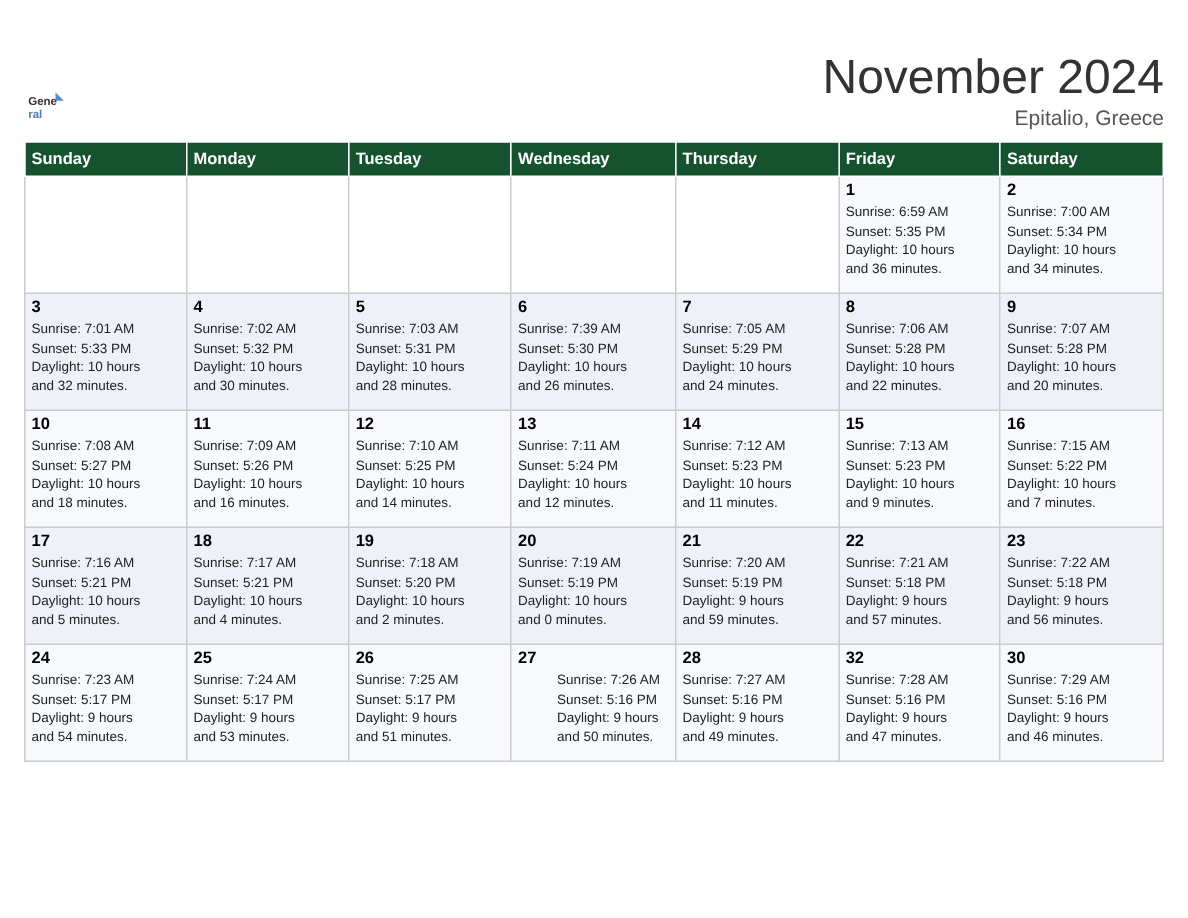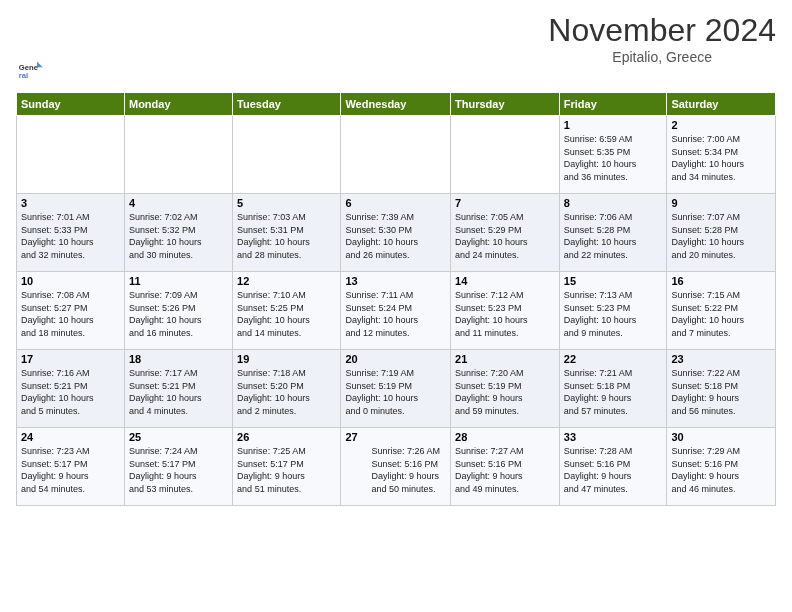--- a/index.html
+++ b/index.html
@@ -24,38 +24,39 @@
       display: flex;
       align-items: center;
       margin-top: 44px;
     }
     .logo-icon {
       width: 28px;
       height: 28px;
       margin-right: 4px;
     }
     .title-block {
-      text-align: center;
+      text-align: right;
+      margin-top: 21px;
     }
     .month-title {
       font-size: 32px;
       font-weight: normal;
       color: #333;
     }
     .location {
       font-size: 14px;
       color: #555;
     }
     table {
       width: 100%;
       border-collapse: collapse;
       font-size: 9.5px;
     }
     thead tr th {
-      background-color: #4d7c0f;
+      background-color: #14532d;
       color: #fff;
       padding: 5px 4px;
       text-align: left;
       font-size: 11px;
       font-weight: bold;
       border: 1px solid #fff;
     }
     tbody tr td {
       border: 1px solid #ccc;
       vertical-align: top;
@@ -321,21 +322,21 @@
 and 50 minutes.</div>
           </td>
           <td>
             <span class="day-num">28</span>
             <div class="day-info" style="white-space: pre-line;">Sunrise: 7:27 AM
 Sunset: 5:16 PM
 Daylight: 9 hours
 and 49 minutes.</div>
           </td>
           <td>
-            <span class="day-num">33</span>
+            <span class="day-num">32</span>
             <div class="day-info" style="white-space: pre-line;">Sunrise: 7:28 AM
 Sunset: 5:16 PM
 Daylight: 9 hours
 and 47 minutes.</div>
           </td>
           <td>
             <span class="day-num">30</span>
             <div class="day-info" style="white-space: pre-line;">Sunrise: 7:29 AM
 Sunset: 5:16 PM
 Daylight: 9 hours

